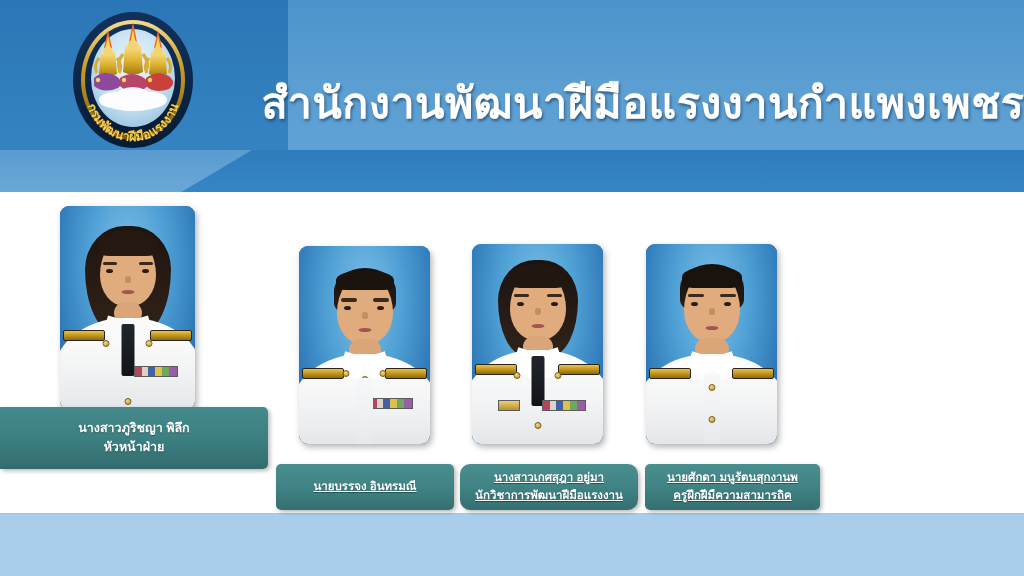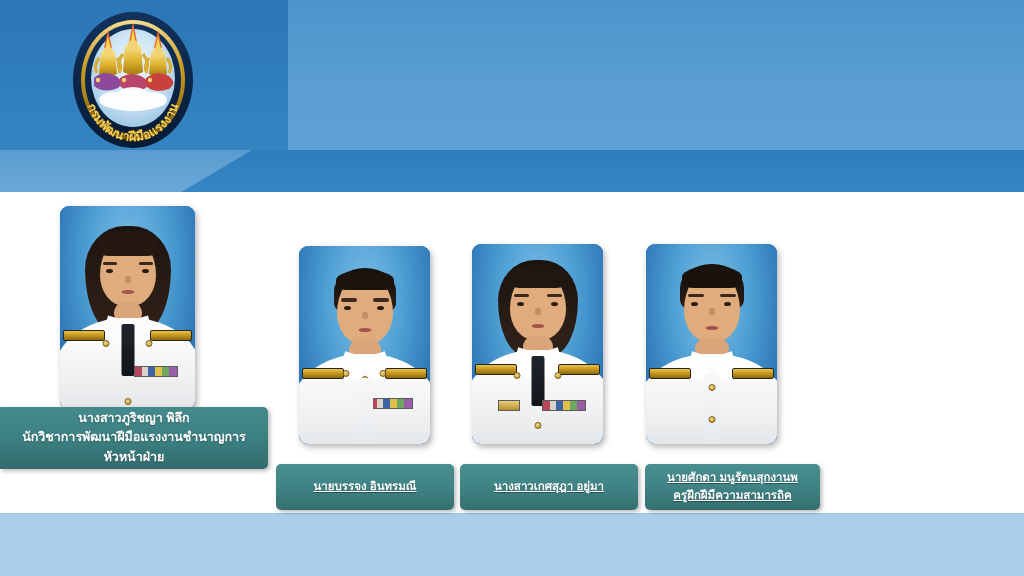--- a/index.html
+++ b/index.html
@@ -131,21 +131,21 @@
     text-align:center; font-weight:bold; line-height:1.55;
     text-shadow:0 1px 1px rgba(0,0,0,.35);
   }
   .caption.lead {
     left:0px; top:215px; width:268px; height:62px;
     font-size:12.5px; border-radius:0 5px 5px 0;
     background:linear-gradient(180deg,#44898b 0%,#3c8082 50%,#336b6d 100%);
   }
   .caption.small { height:46px; font-size:11.5px; top:272px;text-decoration:underline; }
   .caption.c2 { left:276px; width:178px; }
-  .caption.c3 { left:460px; width:178px; }
+  .caption.c3 { left:460px; width:178px;border-radius:10px; }
   .caption.c4 { left:645px; width:175px; }
   .caption .ln { white-space:nowrap; }
 </style>
 </head>
 <body>
 
 <div id="header">
   <div class="hdr-left-block"></div>
   <div class="hdr-title-plate"></div>
   <div class="hdr-lower-band"></div>
@@ -218,20 +218,21 @@
         <ellipse cx="75" cy="96" rx="26" ry="7"></ellipse>
       </g>
 
       <path id="ringpath" d="M 26 78 A 49 55 0 0 0 124 78" fill="none"></path>
       <text font-size="12.5" font-weight="bold" fill="#f3cf5a" style="paint-order:stroke; stroke:#6b4a05; stroke-width:0.7;">
         <textPath href="#ringpath" startOffset="50%" text-anchor="middle">กรมพัฒนาฝีมือแรงงาน</textPath>
       </text>
     </svg>
   </div>
 
+  <div class="hdr-title">สำนักงานพัฒนาฝีมือแรงงานกำแพงเพชร</div>
 </div>
 
 <div id="stage">
   <div class="bottom-band"></div>
 
   <div class="photo lead">
     <div class="portrait">
       <div class="pbg"></div>
       <div class="hair" style="top:20px;width:86px;height:108px;background:linear-gradient(180deg,#1d1410,#322218);border-radius:46% 46% 36% 36% / 40% 40% 60% 60%;"></div>
       <div class="head" style="top:30px;width:56px;height:70px;"></div>
@@ -251,21 +252,20 @@
       <div class="epaulette right" style="top:124px;"></div>
       <div class="btn-dot" style="left:34%;top:134px;"></div>
       <div class="btn-dot" style="left:66%;top:134px;"></div>
       <div class="ribbons" style="left:74px;top:160px;"></div>
       <div class="btn-dot" style="top:192px;"></div>
     </div>
   </div>
 
   <div class="caption lead">
     <span class="ln">นางสาวภูริชญา พิลึก</span>
-    <span class="ln">นักวิชาการพัฒนาฝีมือแรงงานชำนาญการ</span>
     <span class="ln">หัวหน้าฝ่าย</span>
   </div>
 
   <div class="photo p2">
     <div class="portrait">
       <div class="pbg"></div>
       <div class="hair" style="top:22px;width:62px;height:46px;background:linear-gradient(180deg,#15100c,#2d1f16);border-radius:50% 50% 24% 24%;"></div>
       <div class="head" style="top:28px;width:56px;height:70px;"></div>
       <div class="hair" style="top:24px;width:58px;height:20px;background:#1b130d;border-radius:50% 50% 18% 18%;"></div>
       <div class="brow" style="left:42px;top:52px;width:16px;height:4px;"></div>
@@ -338,18 +338,19 @@
       <div class="btn-dot" style="top:140px;"></div>
       <div class="btn-dot" style="top:172px;"></div>
     </div>
   </div>
 
   <div class="caption small c2">
     <span class="ln">นายบรรจง อินทรมณี</span>
   </div>
   <div class="caption small c3">
     <span class="ln">นางสาวเกศสุฎา อยู่มา</span>
+    <span class="ln">นักวิชาการพัฒนาฝีมือแรงงาน</span>
   </div>
   <div class="caption small c4">
     <span class="ln">นายศักดา มนูรัตนสุกงานพ</span>
     <span class="ln">ครูฝึกฝีมืความสามารถิค</span>
   </div>
 </div>
 
 </body></html>

